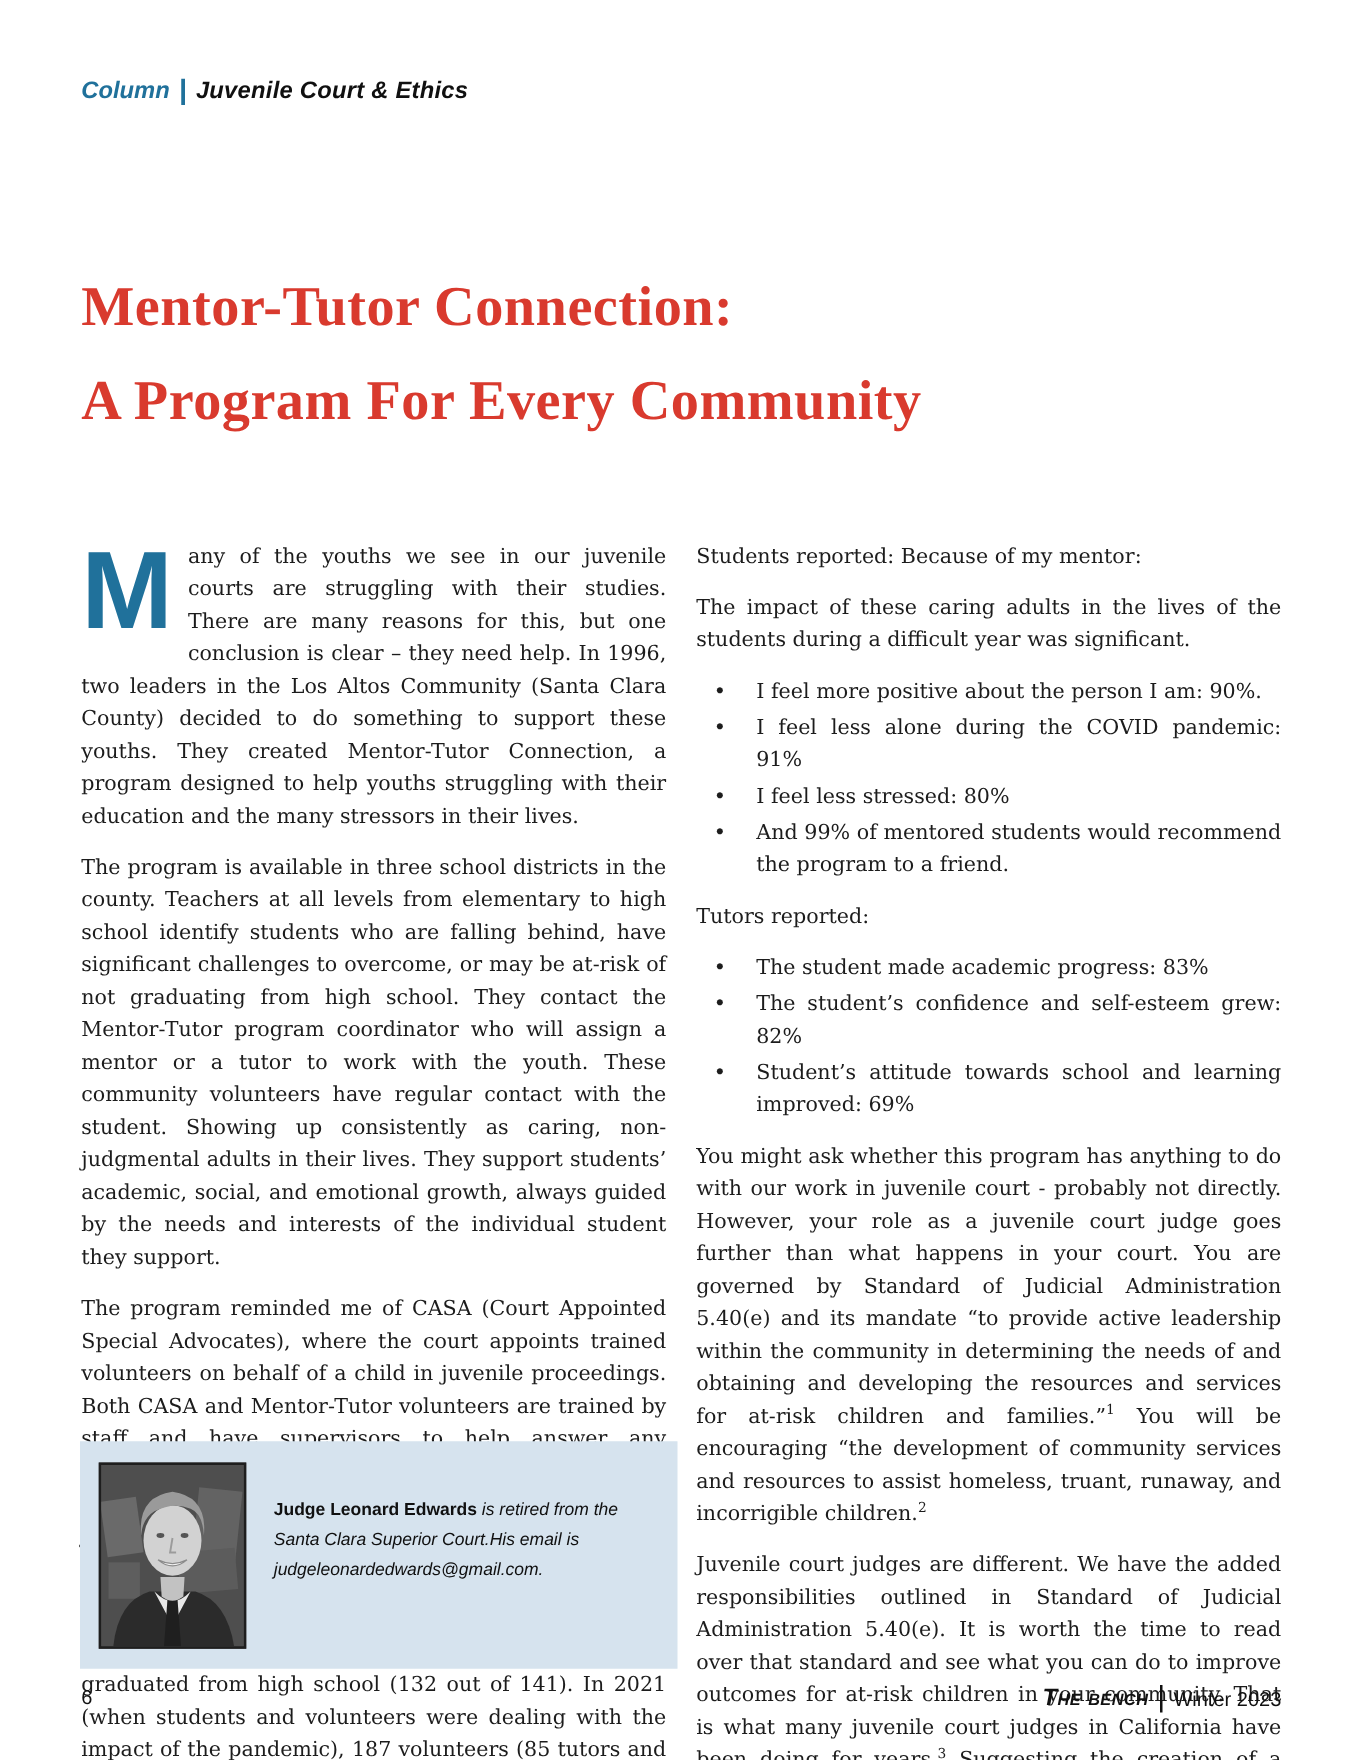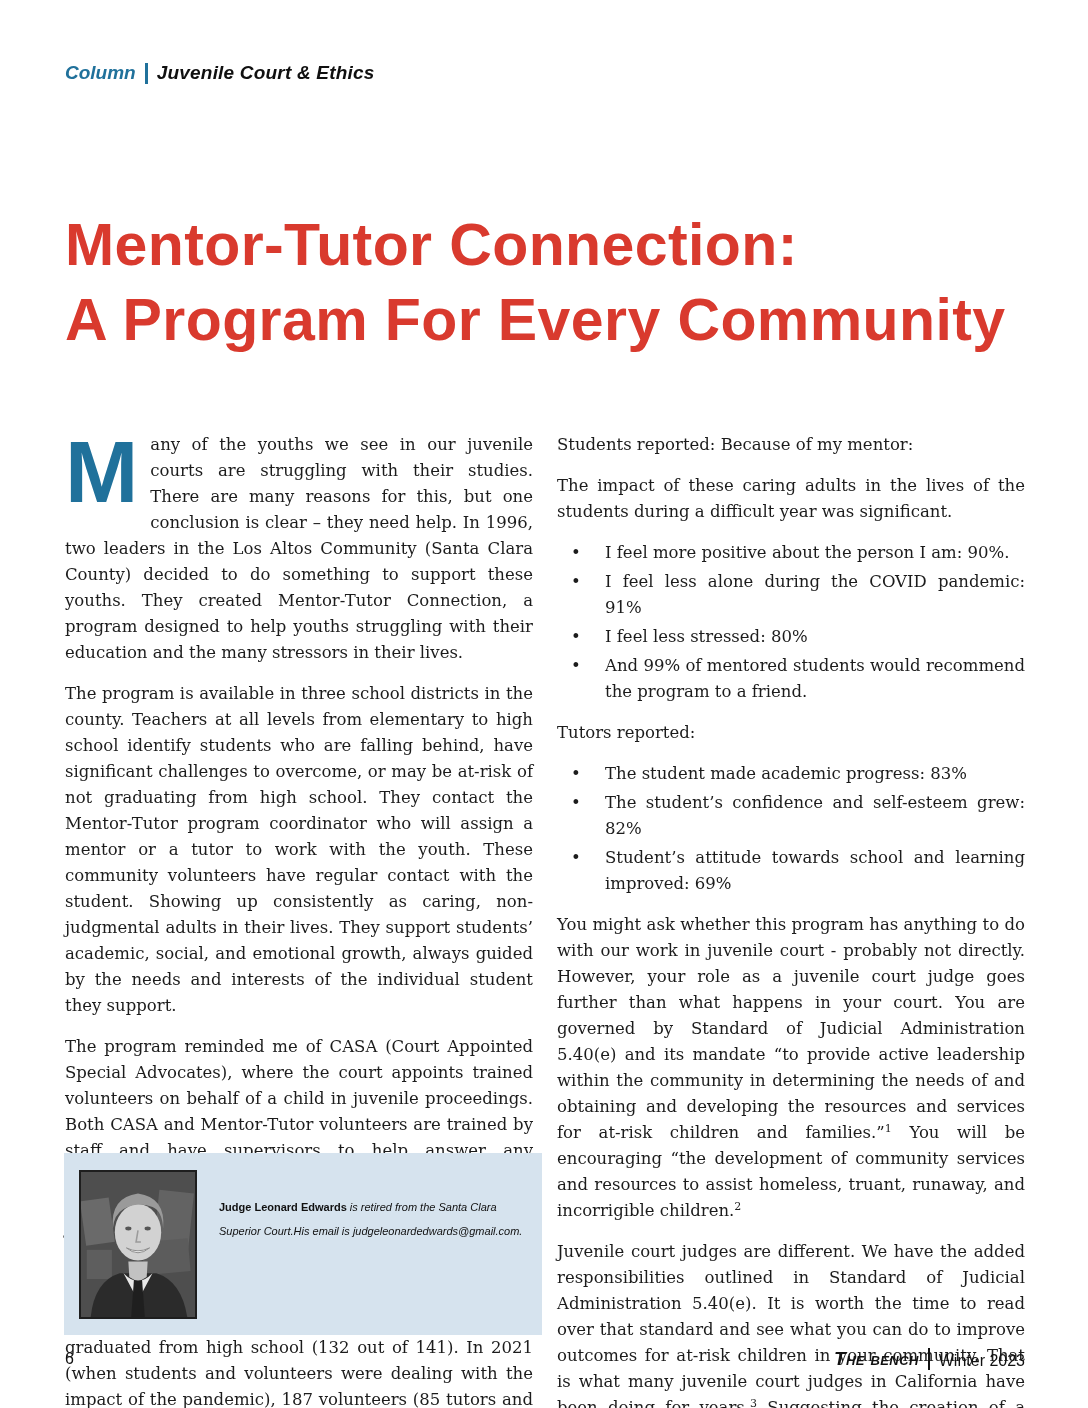--- a/index.html
+++ b/index.html
@@ -21,22 +21,22 @@
     font-family: "Liberation Sans", sans-serif;
     font-weight: 700; font-style: italic; font-size: 19px;
   }
   .kicker .col-label { color: #20719b; }
   .kicker .bar { width: 3px; height: 21px; background: #20719b; flex: none; }
   .kicker .topic { color: #101010; letter-spacing: 0.2px; }
 
   
   .title {
     margin: 124px 0 0 0;
-    font-family: Liberation Sans, sans-serif;
-    font-weight: 700; font-size: 59px; line-height: 75px;
+    font-family: Liberation Serif, serif;
+    font-weight: 700; font-size: 45px; line-height: 75px;
     color: #d93a2e; letter-spacing: 0.4px;
   }
 
   
   .columns {
     display: grid; grid-template-columns: 1fr 1fr; column-gap: 24px;
     margin-top: 74px;
   }
   p.body {
     font-size: 16.5px; line-height: 26px;
@@ -66,21 +66,21 @@
     background: #d6e3ee;
     display: flex; padding: 16px 16px 16px 15px;
   }
   .photo-frame {
     width: 118px; height: 149px; flex: none;
     border: 2px solid #1e1e1e; background: #4c4c4c; margin-top: 1px;
   }
   .photo-frame svg { display: block; width: 100%; height: 100%; }
   .bio-text {
     font-family: "Liberation Sans", sans-serif;
-    font-size: 11px; line-height: 24px;
+    font-size: 14px; line-height: 24px;
     color: #101010; margin: 26px 0 0 22px;
   }
   .bio-name { font-weight: 700; }
   .bio-rest { font-style: italic; }
   .bio-email { font-style: italic; }
 
   
   .footer {
     position: absolute; left: 65px; right: 63px; bottom: 38px;
     display: flex; justify-content: space-between; align-items: center;

